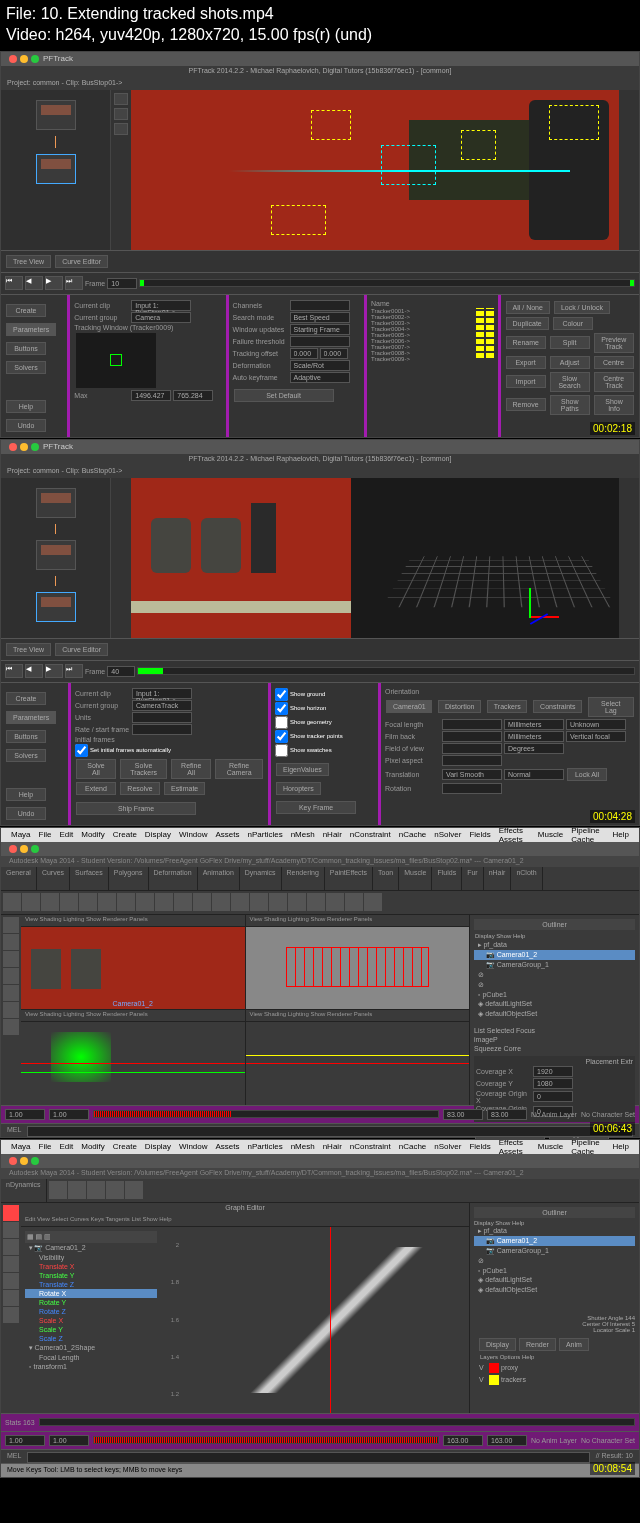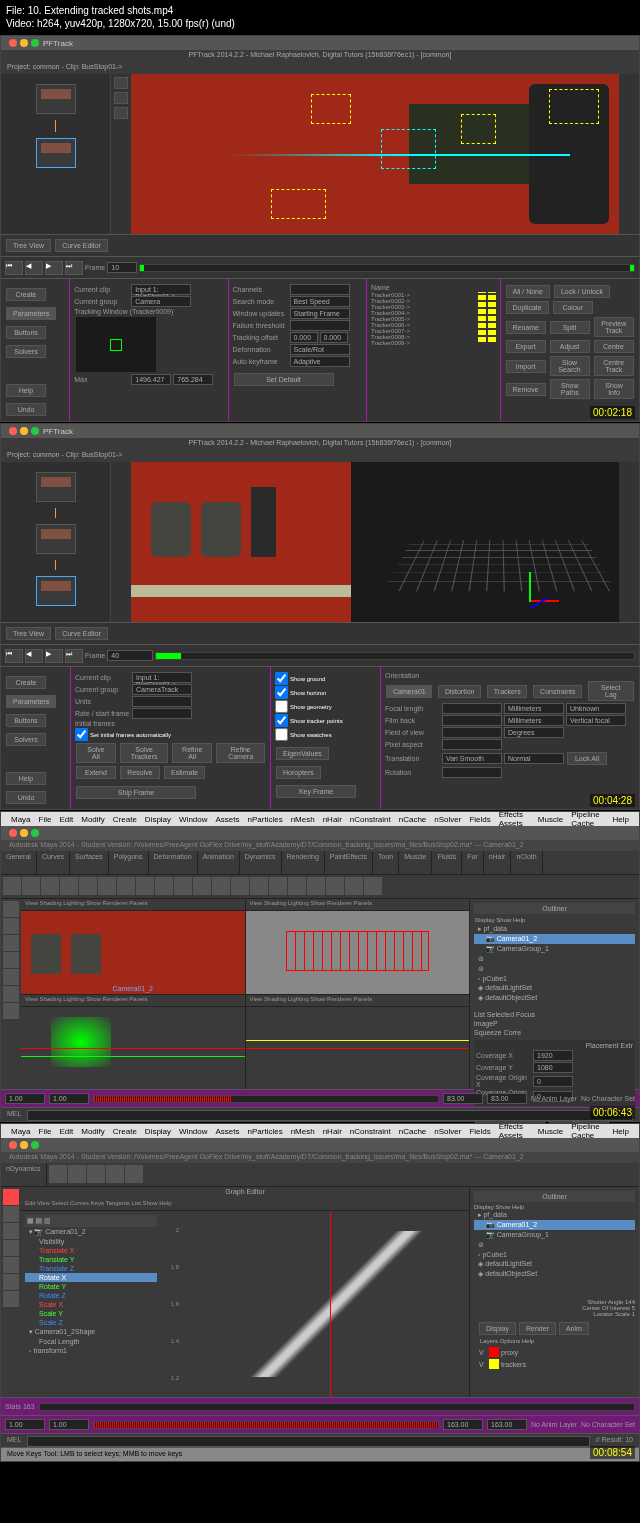--- a/index.html
+++ b/index.html
@@ -1,17 +1,17 @@
 <!DOCTYPE html>
 <html><head>
 <meta charset="utf-8">
 <style>
 * { margin: 0; padding: 0; box-sizing: border-box; }
 body { background: #000; font-family: Arial, sans-serif; color: #fff; width: 640px; }
-.header { background: #000; padding: 4px 6px; font-size: 10px; line-height: 1.3; border-radius: 6px; }
+.header { background: #000; padding: 4px 6px; font-size: 16px; line-height: 1.3; border-radius: 6px; }
 .header div { white-space: nowrap; }
 .panel { position: relative; background: #2a2a2a; border: 1px solid #444; margin: 1px 0; }
 .titlebar { background: #555; height: 14px; display: flex; align-items: center; padding: 0 4px; font-size: 8px; color: #ccc; }
 .dots { display: flex; gap: 3px; padding: 0 4px; }
 .dot { width: 8px; height: 8px; border-radius: 50%; }
 .dot.r { background: #ff5f56; }
 .dot.y { background: #ffbd2e; }
 .dot.g { background: #27c93f; }
 .subbar { background: #3a3a3a; height: 12px; font-size: 7px; color: #aaa; padding: 1px 6px; text-align: center; }
 .main-row { display: flex; height: 160px; }
@@ -24,21 +24,21 @@
 .sign { position: absolute; top: 30px; right: 30px; width: 180px; height: 80px; background: #2a3020; }
 .trackbox { position: absolute; border: 1px dashed #ff0; }
 .trackbox.cyan { border-color: #0ff; }
 .curve { position: absolute; top: 50%; left: 20%; right: 10%; height: 2px; background: linear-gradient(90deg, transparent, #0ff, #0ff); }
 .vp-right { width: 20px; background: #333; }
 .timeline { height: 22px; background: #333; border-top: 1px solid #555; display: flex; align-items: center; padding: 0 4px; gap: 2px; }
 .tl-btn { width: 18px; height: 14px; background: #444; border: 1px solid #555; font-size: 7px; }
 .tl-track { flex: 1; height: 8px; background: #222; border: 1px solid #444; position: relative; }
 .tl-mark { position: absolute; top: 0; bottom: 0; background: #0f0; }
 .controls { display: flex; background: #333; min-height: 100px; border-top: 1px solid #555; }
-.ctrl-col { border-right: 1px solid #a21caf; padding: 4px; }
+.ctrl-col { border-right: 3px solid #a21caf; padding: 4px; }
 .btn { background: #444; border: 1px solid #555; color: #aaa; font-size: 7px; padding: 2px 6px; margin: 1px; display: inline-block; min-width: 40px; text-align: center; }
 .input { background: #222; border: 1px solid #555; color: #aaa; font-size: 7px; padding: 1px 3px; width: 60px; height: 11px; }
 .label { font-size: 7px; color: #999; display: inline-block; width: 55px; }
 .row { display: flex; align-items: center; gap: 2px; margin: 1px 0; }
 .yellow-blocks { display: inline-block; width: 8px; height: 50px; background: repeating-linear-gradient(0deg, #ff0 0, #ff0 5px, #333 5px, #333 7px); vertical-align: top; }
 .timestamp { position: absolute; bottom: 2px; right: 4px; font-size: 10px; color: #ff0; background: rgba(0,0,0,0.5); padding: 1px 3px; }
 
 
 .maya-menubar { background: #e0e0e0; height: 14px; display: flex; gap: 8px; padding: 0 10px; font-size: 8px; color: #000; align-items: center; }
 .maya-menubar span { cursor: default; }
@@ -293,21 +293,21 @@
   <div class="timeline">
     <div class="btn">Tree View</div>
     <div class="btn">Curve Editor</div>
   </div>
   <div class="timeline">
     <div class="tl-btn">⏮</div>
     <div class="tl-btn">◀</div>
     <div class="tl-btn">▶</div>
     <div class="tl-btn">⏭</div>
     <span class="label" style="width:auto">Frame</span>
-    <input class="input" style="width: 46px;" value="40">
+    <input class="input" style="width: 28px;" value="40">
     <div class="tl-track">
       <div class="tl-mark" style="left:0;width:25px"></div>
       <div style="position:absolute;left:25px;right:0;top:0;bottom:0;background:#222"></div>
     </div>
   </div>
   <div class="controls">
     <div class="ctrl-col" style="width:70px">
       <div class="btn">Create</div>
       <div class="btn" style="background:#555">Parameters</div>
       <div class="btn">Buttons</div>

